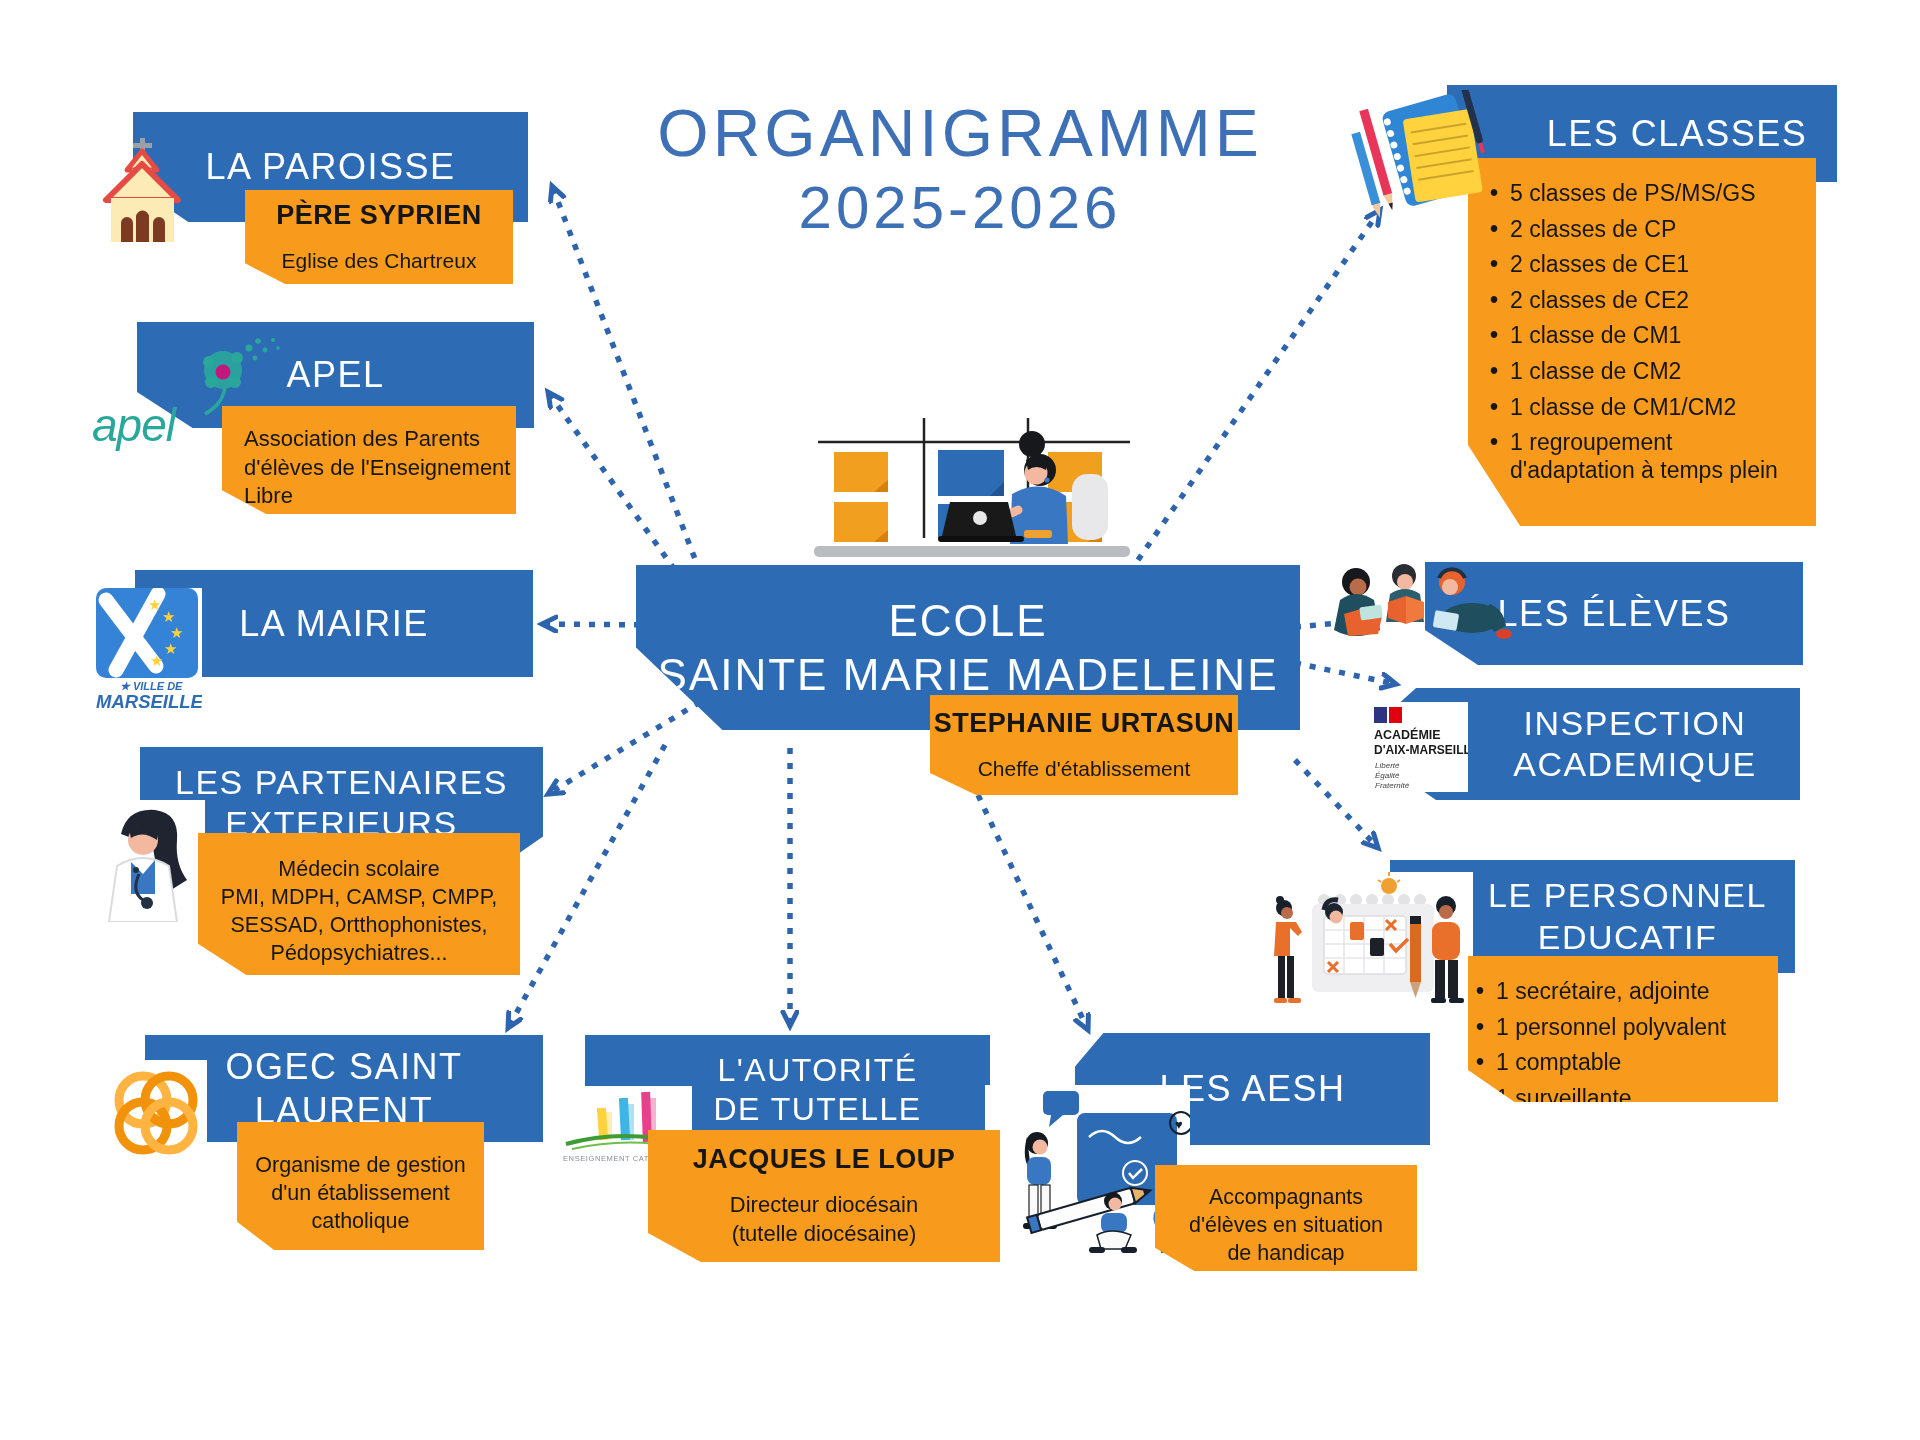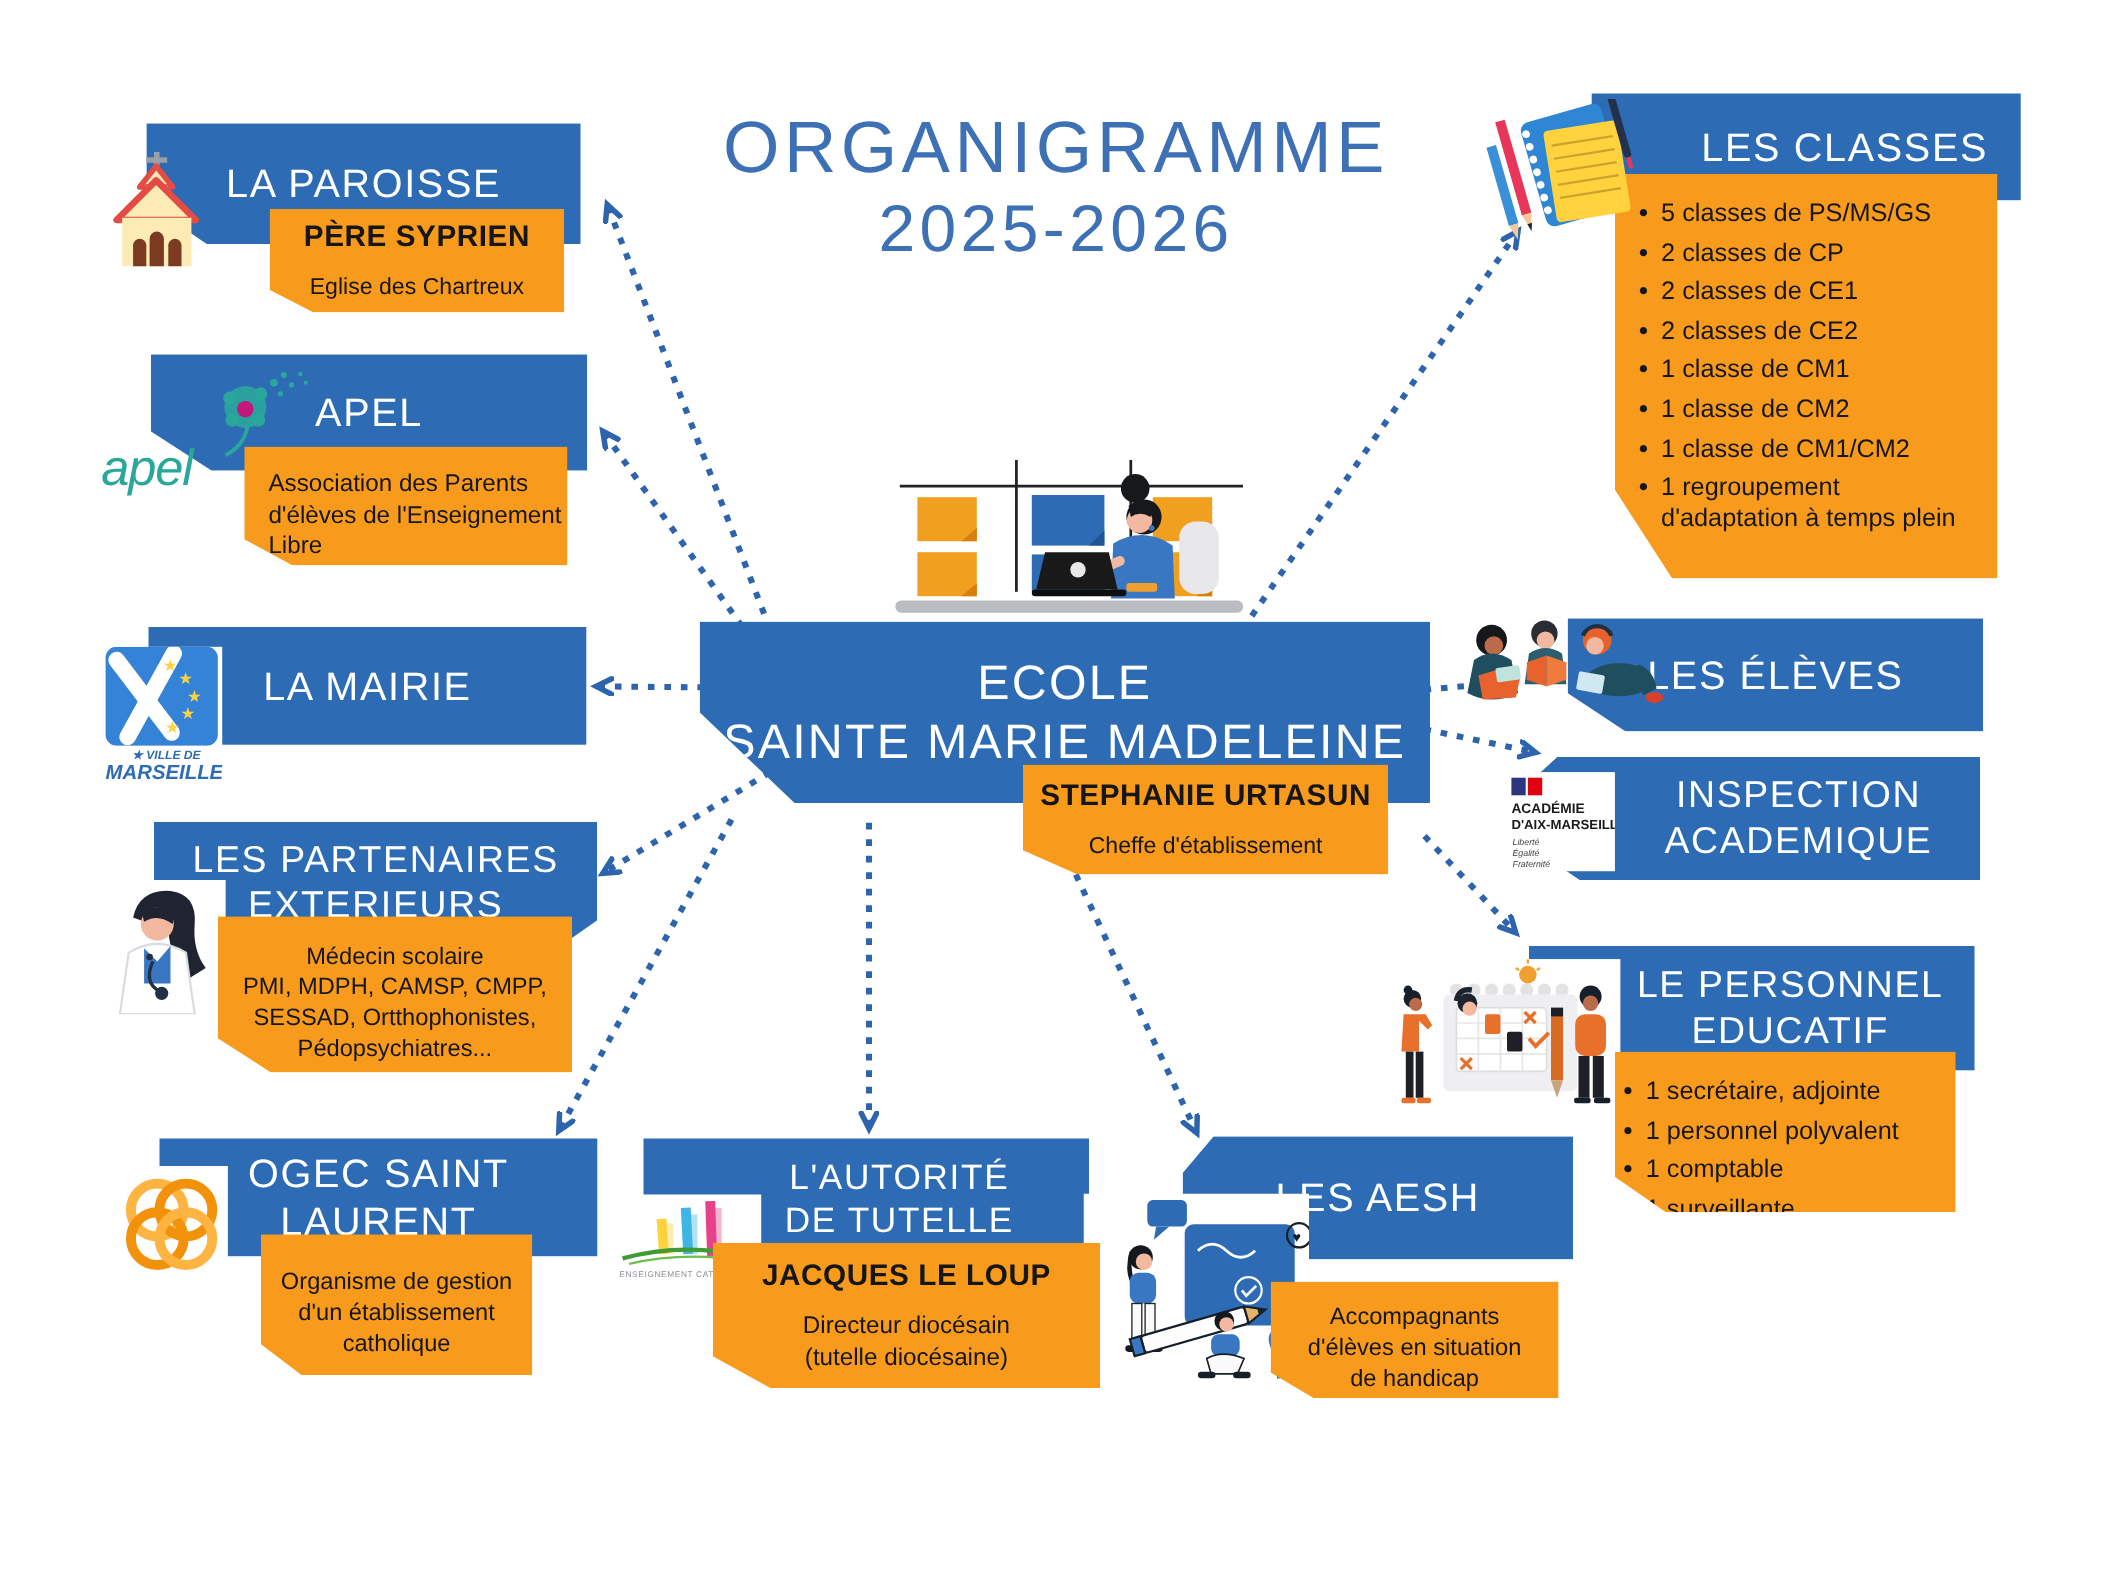--- a/index.html
+++ b/index.html
@@ -410,16 +410,16 @@
   <path d="M212 76 q28 -16 54 2 l2 48 h-58 z" fill="#3a77c2"></path>
   <path d="M218 92 q-22 10 -44 16" stroke="#f3b9a0" stroke-width="9" fill="none" stroke-linecap="round"></path>
   <polygon points="150,84 208,84 216,118 142,118" fill="#191919"></polygon>
   <circle cx="180" cy="100" r="7" fill="#ffffff" opacity="0.9"></circle>
   <rect x="138" y="118" width="86" height="6" rx="3" fill="#0e0e0e"></rect>
   <rect x="224" y="112" width="28" height="8" rx="3" fill="#f0a030"></rect>
   <rect x="14" y="128" width="316" height="11" rx="5" fill="#b9bdc2"></rect>
 </svg>
 <div class="abs blue" style="left:636px;top:565px;width:664px;height:165px;font-size:44px;letter-spacing:2px;clip-path:polygon(0 0,100% 0,100% 100%,13% 100%,0 50%)"><span>ECOLE
 SAINTE MARIE MADELEINE</span></div>
-<div class="abs orange cut-bl-sm" style="left:930px;top:695px;width:332px;height:100px">
+<div class="abs orange cut-bl-sm" style="left:930px;top:695px;width:308px;height:100px">
   <div class="name">STEPHANIE URTASUN</div>
   <div class="detail" style="font-size:21px">Cheffe d'établissement</div>
 </div>
 
 </body></html>

